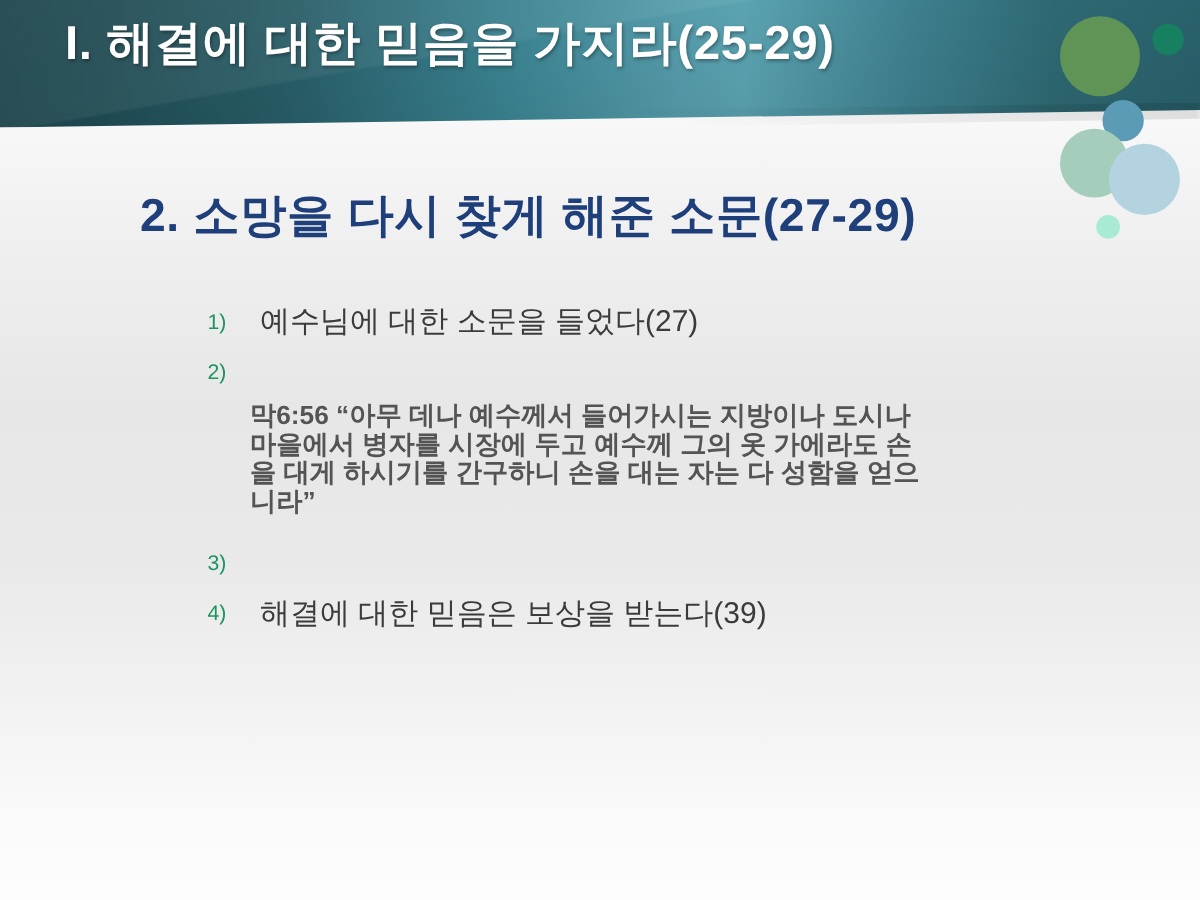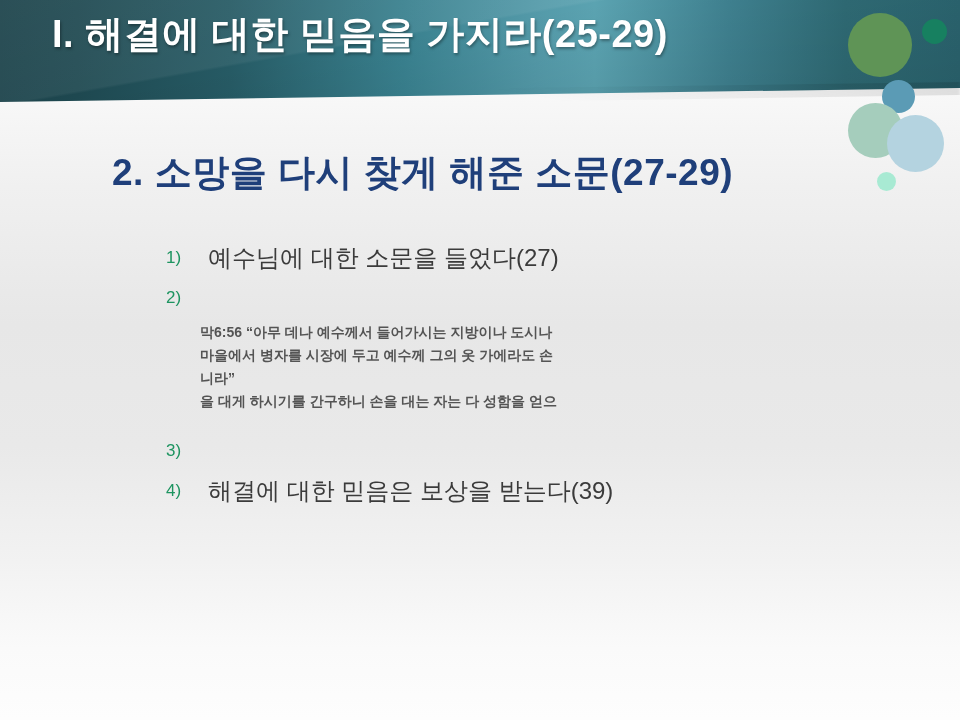--- a/index.html
+++ b/index.html
@@ -149,21 +149,21 @@
     color: #3b3b3b;
     line-height: 34px;
     white-space: nowrap;
   }
 
   .scripture {
     padding-left: 200px;
     padding-right: 120px;
     margin-top: 2px;
     margin-bottom: 10px;
-    font-size: 14px;
+    font-size: 21px;
     font-weight: 600;
     color: #545454;
     line-height: 23px;
     text-align: left;
   }
   .scripture-line { white-space: nowrap; }
 
   .spacer-sm { height: 11px; }
 </style>
 </head>
@@ -194,22 +194,22 @@
         <span class="item-text">예수님에 대한 소문을 들었다(27)</span>
       </div>
 
       <div class="list-item">
         <span class="item-marker">2)</span>
       </div>
 
       <div class="scripture">
         <div class="scripture-line">막6:56 “아무 데나 예수께서 들어가시는 지방이나 도시나</div>
         <div class="scripture-line">마을에서 병자를 시장에 두고 예수께 그의 옷 가에라도 손</div>
+        <div class="scripture-line">을 대게 하시기를 간구하니 손을 대는 자는 다 성함을 얻으</div>
         <div class="scripture-line">니라”</div>
-        <div class="scripture-line">을 대게 하시기를 간구하니 손을 대는 자는 다 성함을 얻으</div>
       </div>
 
       <div class="spacer-sm"></div>
 
       <div class="list-item">
         <span class="item-marker">3)</span>
       </div>
 
       <div class="list-item">
         <span class="item-marker">4)</span>

